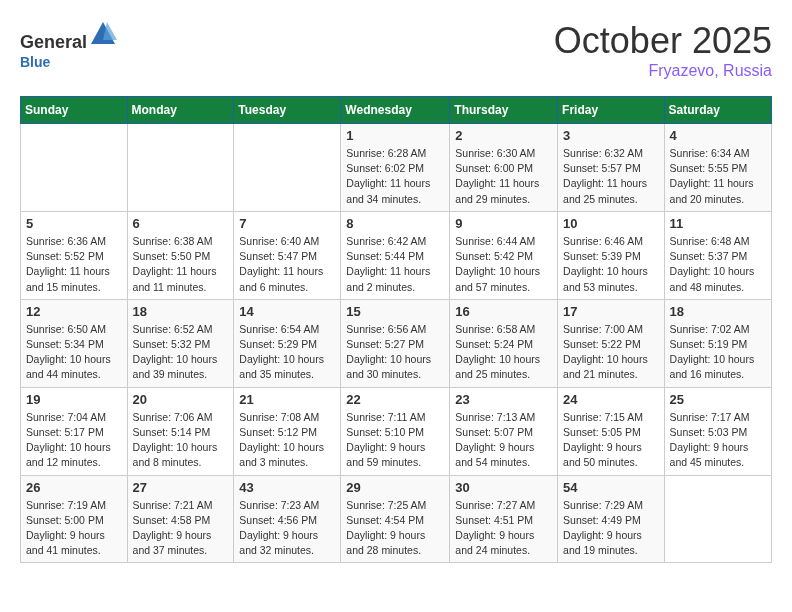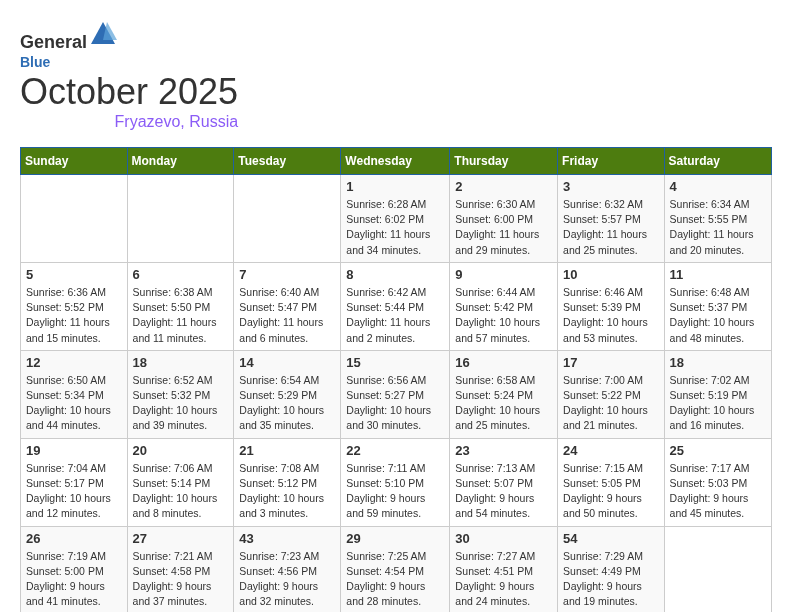--- a/index.html
+++ b/index.html
@@ -8,21 +8,20 @@
       background: #fff;
       width: 792px;
       min-height: 612px;
       padding: 20px;
     }
     .header-area {
       display: flex;
       justify-content: space-between;
       align-items: flex-start;
       margin-bottom: 16px;
-      flex-direction: column;
     }
     .logo {
       display: flex;
       align-items: center;
     }
     .logo-text-general {
       font-size: 18px;
       font-weight: bold;
       color: #333;
     }
@@ -47,21 +46,21 @@
     .location-title {
       font-size: 16px;
       color: #8b5cf6;
     }
     .calendar-table {
       width: 100%;
       border-collapse: collapse;
       font-size: 11px;
     }
     .calendar-table thead th {
-      background-color: #4d7c0f;
+      background-color: #15803d;
       color: #fff;
       padding: 6px 4px;
       text-align: left;
       font-size: 12px;
       font-weight: bold;
       border: 1px solid #2060a0;
     }
     .calendar-table tbody td {
       border: 1px solid #ccc;
       vertical-align: top;

